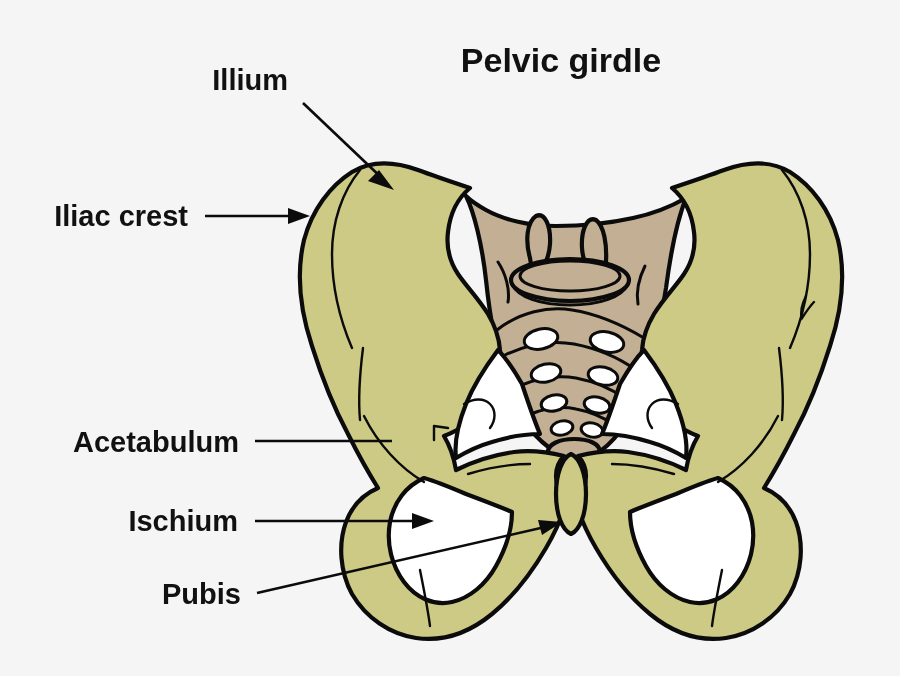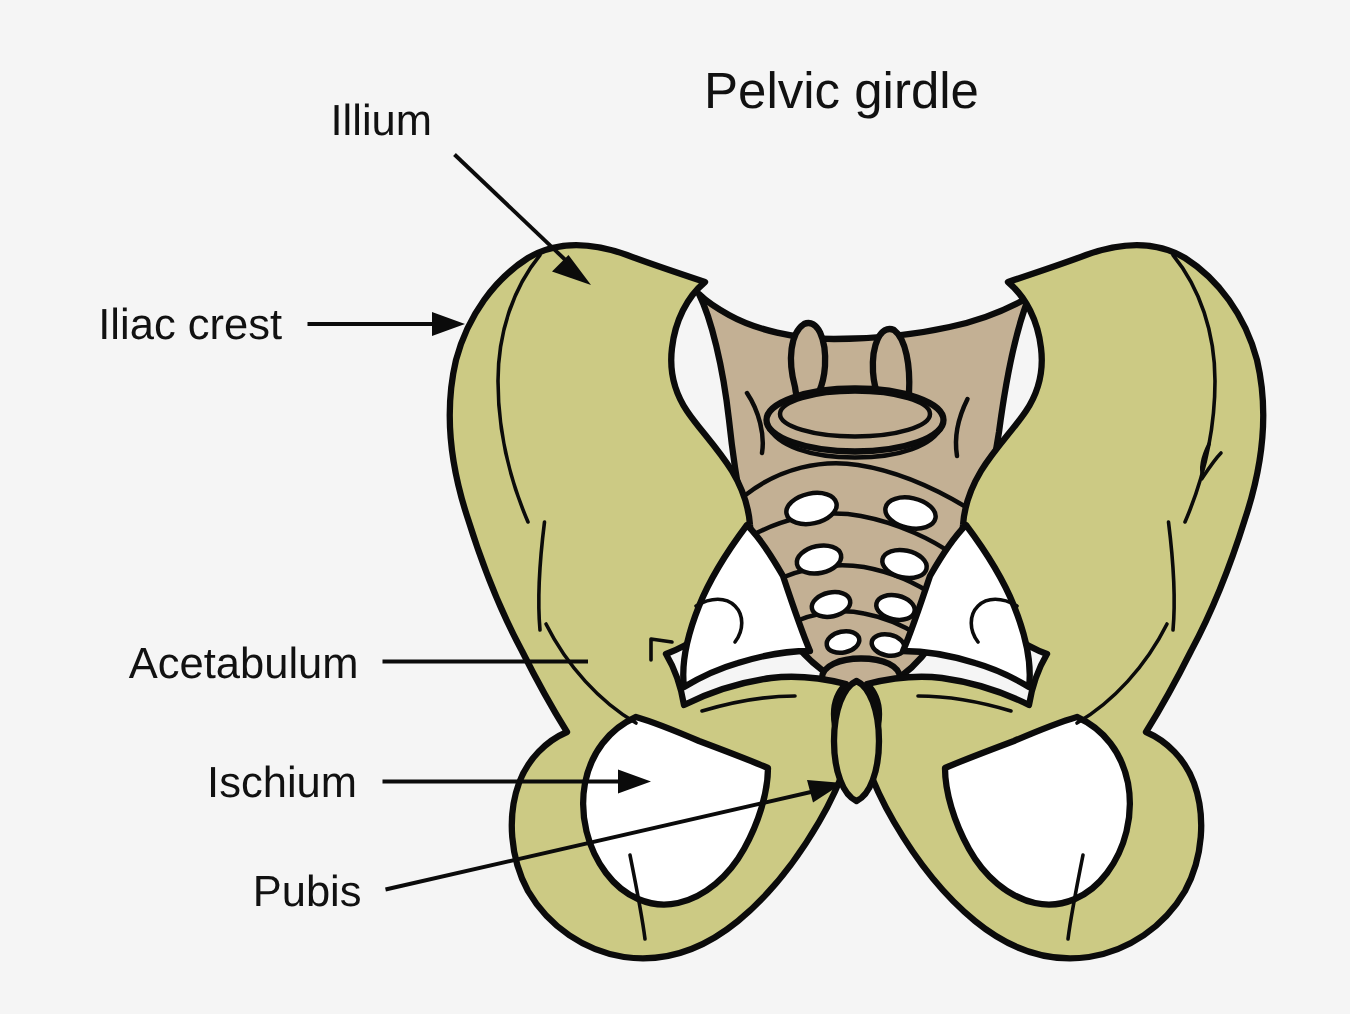--- a/index.html
+++ b/index.html
@@ -12,20 +12,21 @@
     width: 900px;
     height: 676px;
     overflow: hidden;
     font-family: "Liberation Sans", sans-serif;
   }
   #figure {
     position: relative;
     width: 900px;
     height: 676px;
     background: #f5f5f5;
+    font-weight: bold;
   }
   #figure svg {
     display: block;
     width: 900px;
     height: 676px;
   }
   .diagram-title {
     font-family: "Liberation Sans", sans-serif;
     font-size: 34px;
     fill: #111111;

